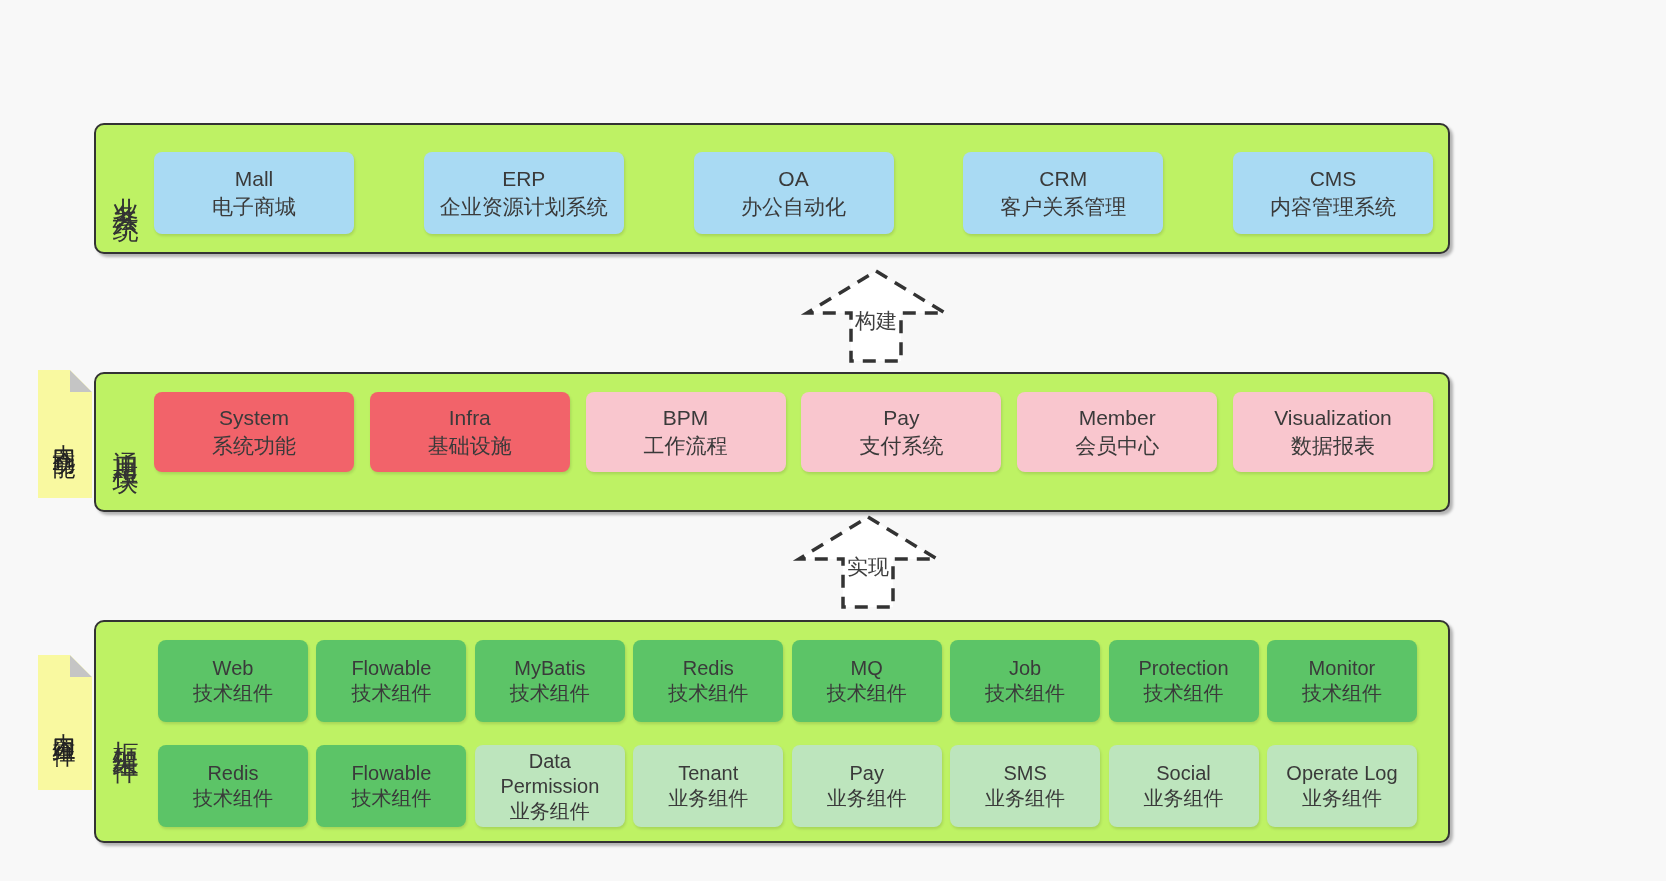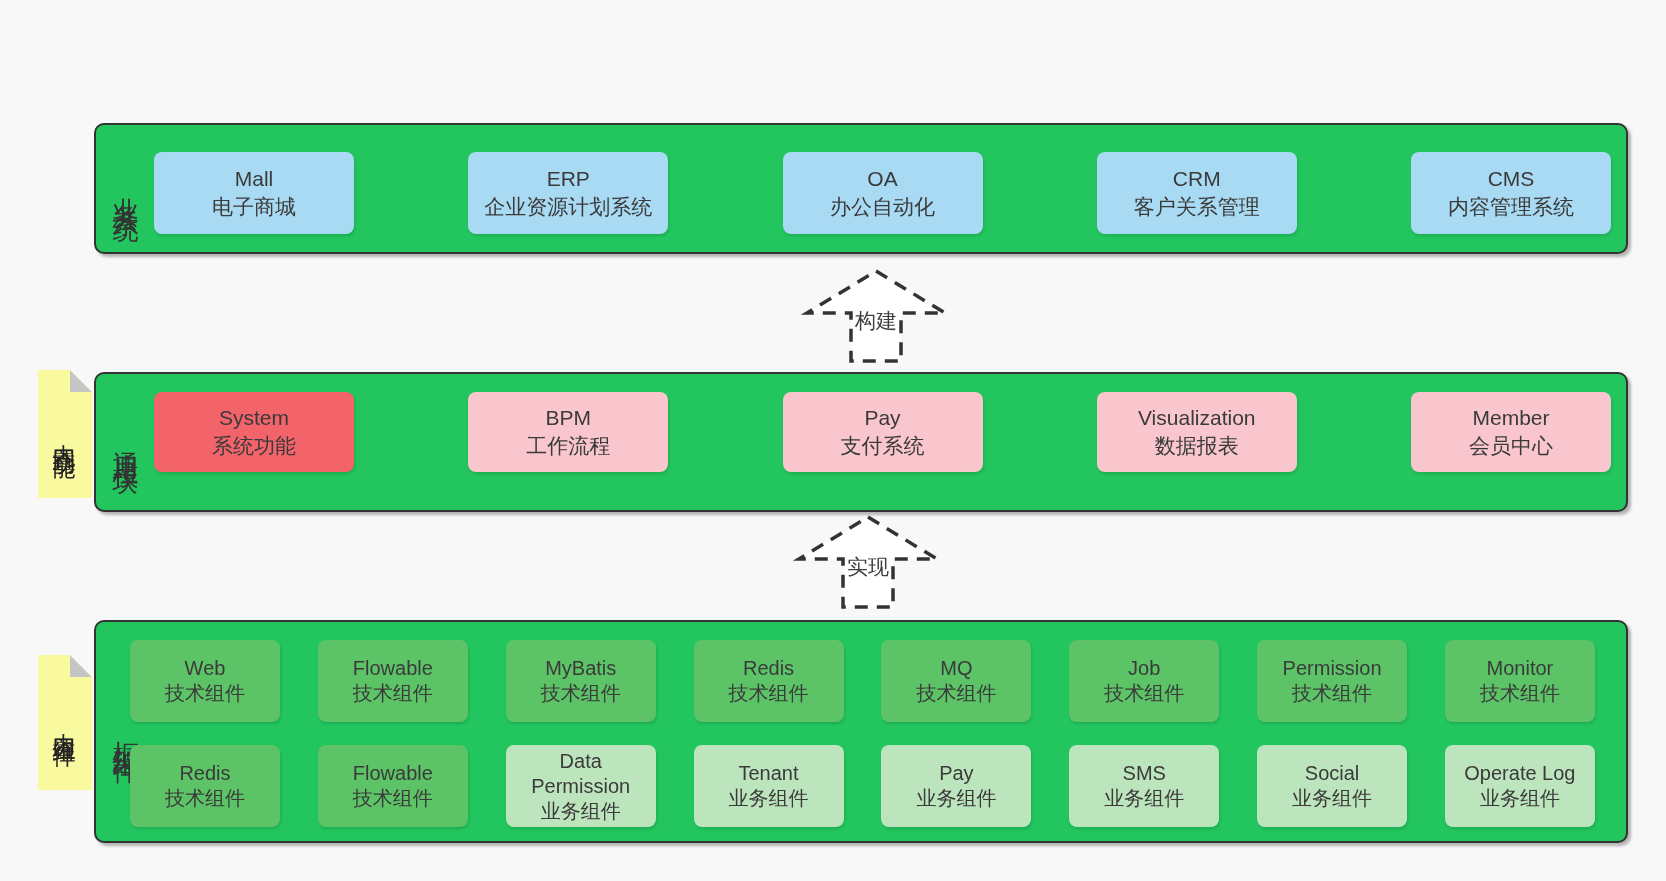--- a/index.html
+++ b/index.html
@@ -4,38 +4,38 @@
 <style>
   html,body{margin:0;padding:0;}
   body{
     width:1666px;height:881px;position:relative;overflow:hidden;
     background:#f8f8f8;
     font-family:"Liberation Sans","DejaVu Sans",sans-serif;
     color:#3a3a3a;
   }
   
   .panel{
-    position:absolute;left:94px;width:1534px;box-sizing:border-box;
-    background:#22c55e;border:2px solid #333;border-radius:10px;
+    position:absolute;left:94px;width:1356px;box-sizing:border-box;
+    background:#bef264;border:2px solid #333;border-radius:10px;
     box-shadow:3px 3px 3px rgba(0,0,0,0.28);
   }
   .panel-business{top:123px;height:131px;}
   .panel-modules{top:372px;height:140px;}
   .panel-components{top:620px;height:223px;}
   .vlabel{
     position:absolute;left:13px;top:50%;transform:translateY(-50%);
     writing-mode:vertical-rl;text-orientation:upright;
     font-size:26px;letter-spacing:6px;color:#333;white-space:nowrap;
   }
   
   .row{
     position:absolute;left:58px;right:15px;
     display:flex;justify-content:space-between;
   }
-  .row-8{left:34px;right:31px;}
+  .row-8{left:62px;right:31px;}
   .box{
     box-sizing:border-box;border-radius:8px;
     display:flex;flex-direction:column;align-items:center;justify-content:center;
     text-align:center;font-size:21px;line-height:28px;color:#3a3a3a;
     box-shadow:1px 2px 3px rgba(0,0,0,0.12);padding:2px 6px;
   }
   .w200{width:200px;}
   .w150{width:150px;font-size:20px;line-height:25px;}
   .blue{background:#a9daf3;}
   .red{background:#f2636a;}
@@ -105,35 +105,39 @@
   <text x="75" y="62" text-anchor="middle" font-size="21" fill="#3f3f3f">构建</text>
 </svg>
 
 <section class="panel panel-modules">
   <div class="vlabel">通用模块</div>
   <div class="row" style="top:18px;height:80px;">
     <div class="box w200 red">
       <div>System</div>
       <div>系统功能</div>
     </div>
+    <div class="box w200 red">
+      <div>Infra</div>
+      <div>基础设施</div>
+    </div>
     <div class="box w200 pink">
       <div>BPM</div>
       <div>工作流程</div>
     </div>
     <div class="box w200 pink">
       <div>Pay</div>
       <div>支付系统</div>
     </div>
     <div class="box w200 pink">
+      <div>Member</div>
+      <div>会员中心</div>
+    </div>
+    <div class="box w200 pink">
       <div>Visualization</div>
       <div>数据报表</div>
-    </div>
-    <div class="box w200 pink">
-      <div>Member</div>
-      <div>会员中心</div>
     </div>
   </div>
 </section>
 
 <svg class="arrow" style="left:793px;top:512px;" width="150" height="100" viewBox="0 0 150 100">
   <polygon points="75,5 144,47 100,47 100,95 50,95 50,47 6,47" fill="#ffffff" stroke="#333333" stroke-width="3.5" stroke-dasharray="13 9"></polygon>
   <text x="75" y="62" text-anchor="middle" font-size="21" fill="#3f3f3f">实现</text>
 </svg>
 
 <section class="panel panel-components">
@@ -157,21 +161,21 @@
     </div>
     <div class="box w150 green">
       <div>MQ</div>
       <div>技术组件</div>
     </div>
     <div class="box w150 green">
       <div>Job</div>
       <div>技术组件</div>
     </div>
     <div class="box w150 green">
-      <div>Permission</div>
+      <div>Protection</div>
       <div>技术组件</div>
     </div>
     <div class="box w150 green">
       <div>Monitor</div>
       <div>技术组件</div>
     </div>
   </div>
   <div class="row row-8" style="top:123px;height:82px;">
     <div class="box w150 green">
       <div>Redis</div>

